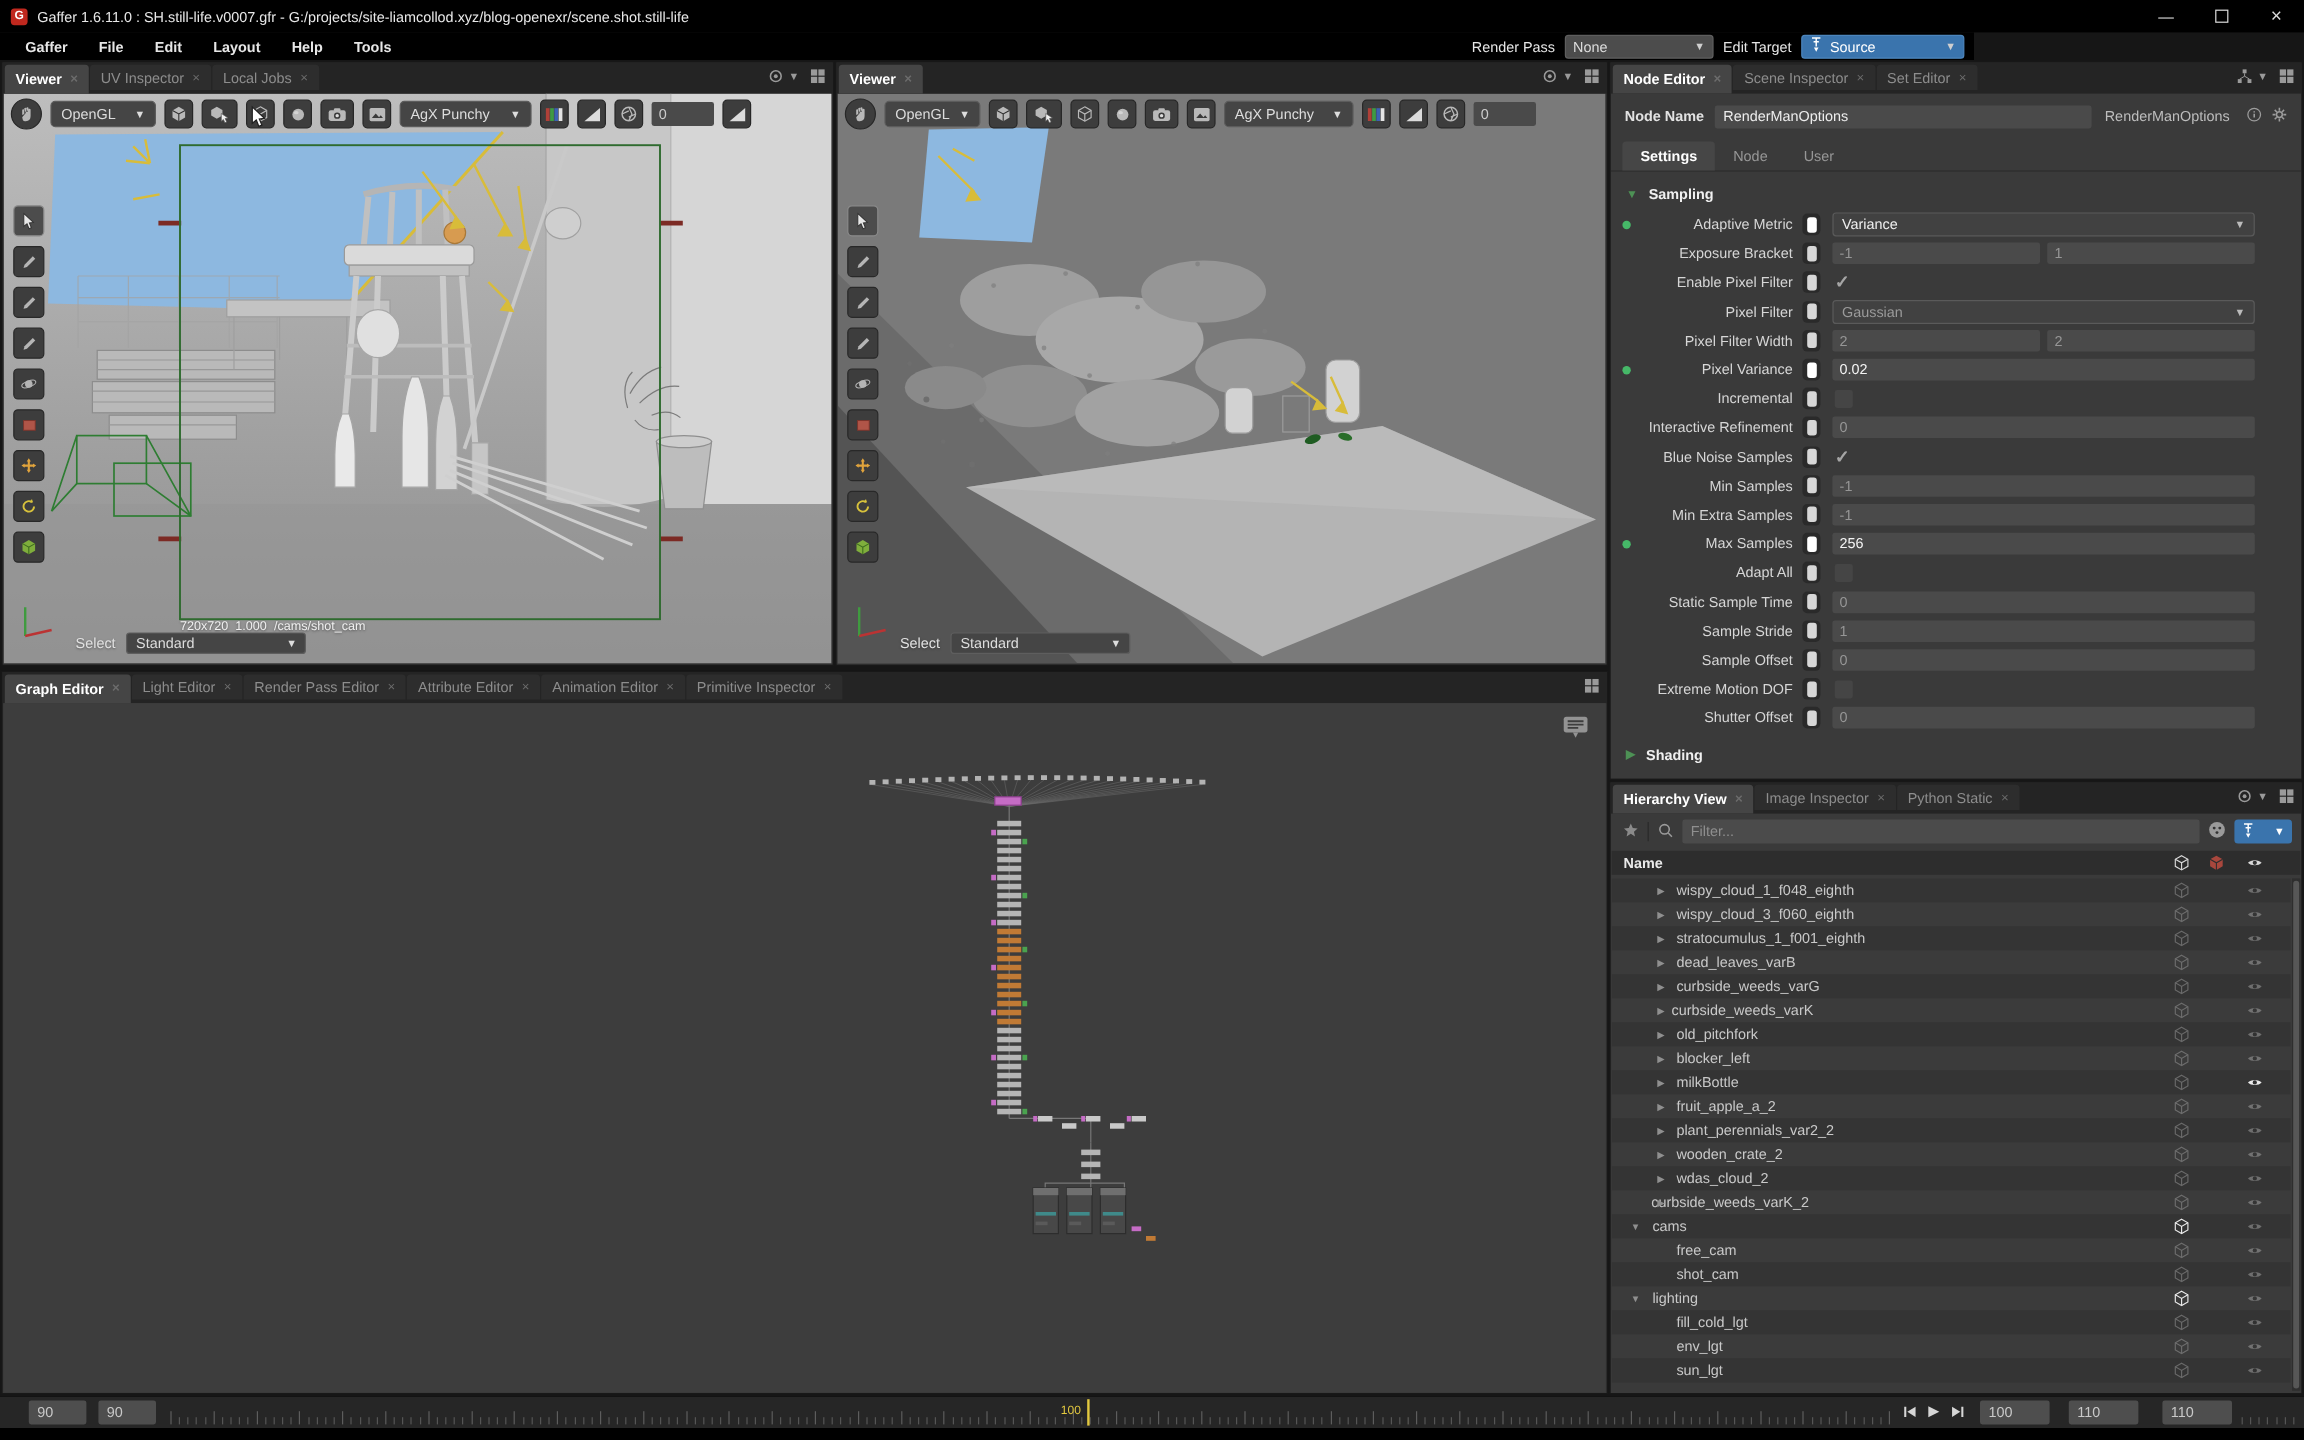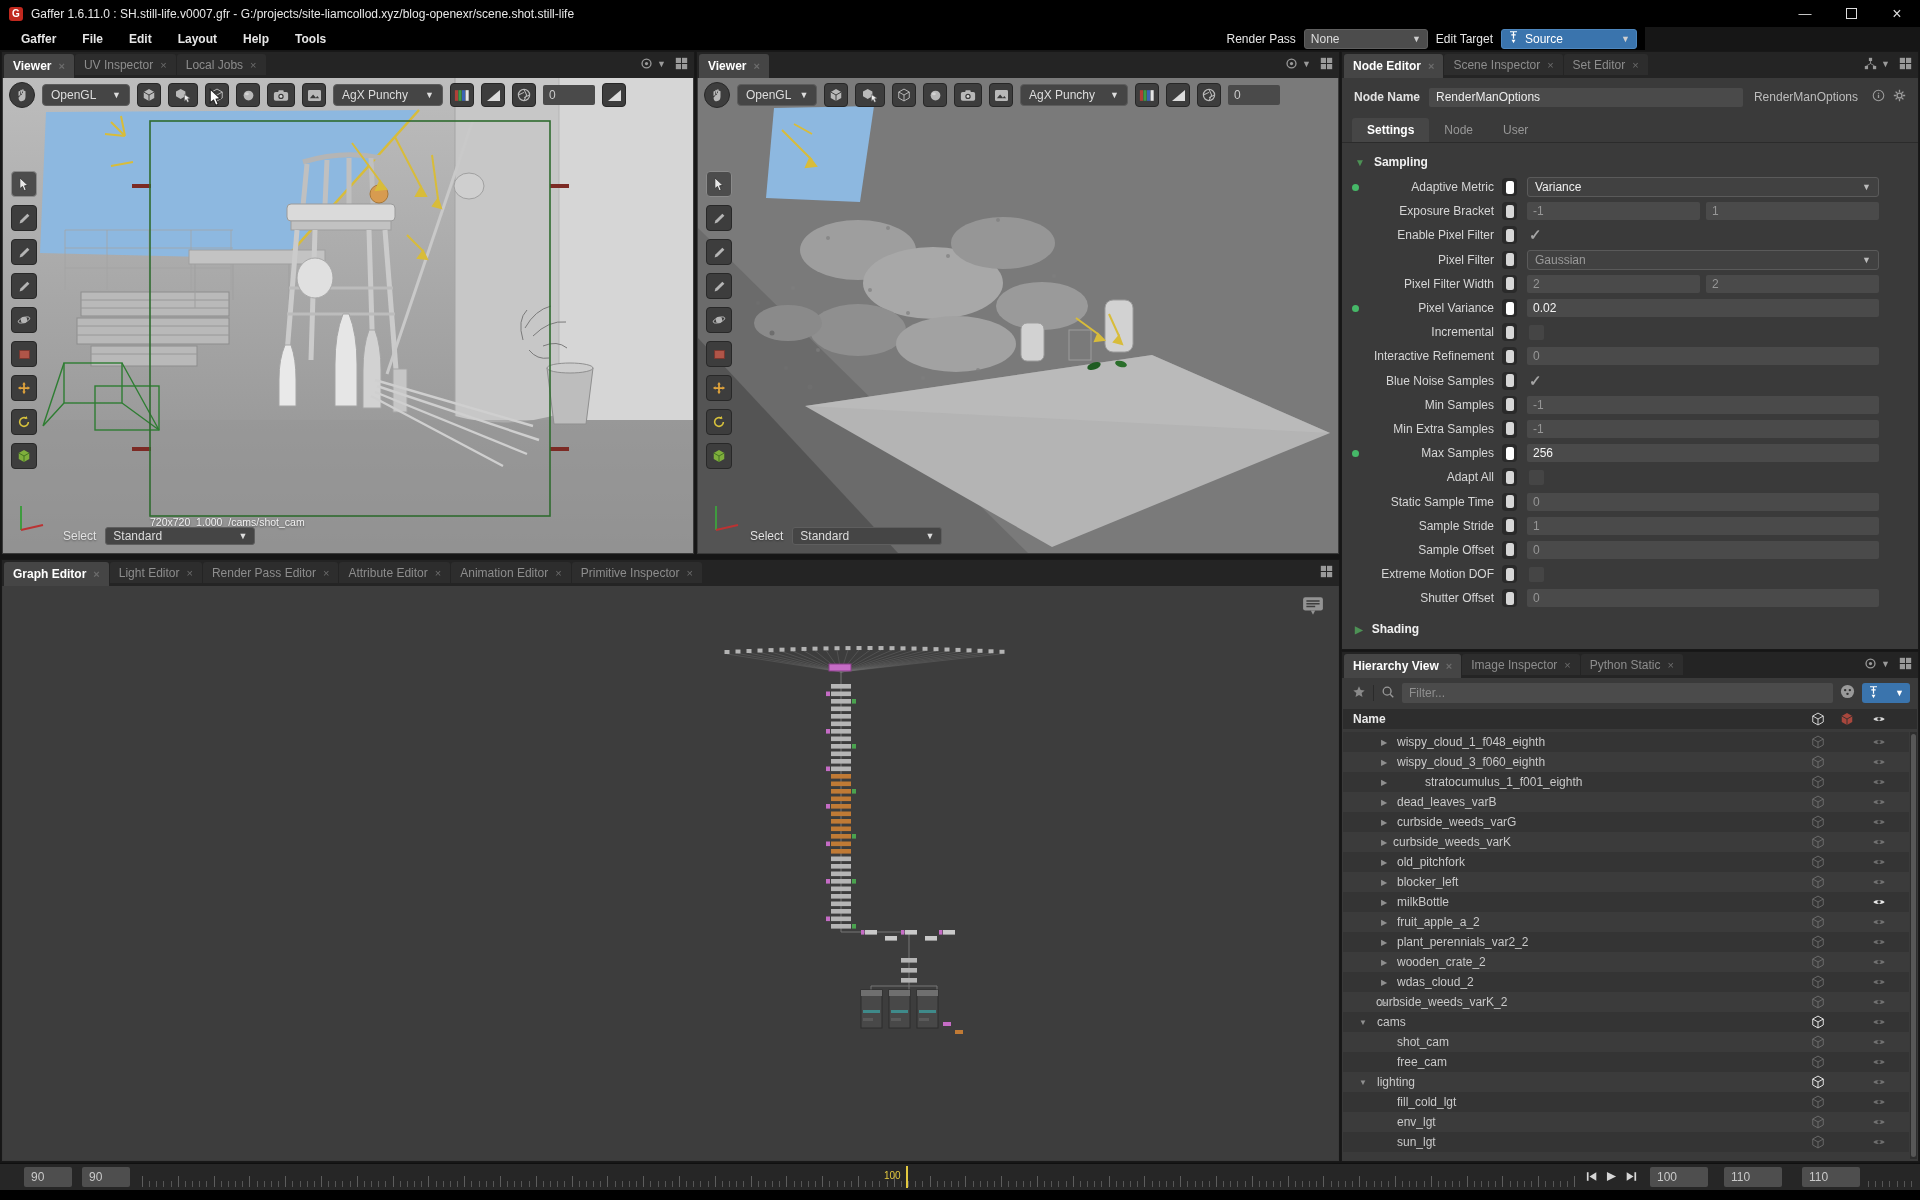--- a/index.html
+++ b/index.html
@@ -1202,21 +1202,21 @@
             <path d="M8 1.2 14 4.6v6.8L8 14.8 2 11.4V4.6Z" fill="none" stroke="currentColor" stroke-width="1.1"></path>
             <path d="M2 4.6 8 8l6-3.4M8 8v6.8" fill="none" stroke="currentColor" stroke-width="1.1"></path>
           </svg></span>
         <span class="h-eye"><svg viewBox="0 0 16 16" width="14" height="14">
             <path d="M1.5 8C4 4.8 12 4.8 14.5 8 12 11.2 4 11.2 1.5 8Z" fill="currentColor"></path>
             <circle cx="8" cy="8" r="2" fill="#303030"></circle>
           </svg></span>
       </div>
       <div class="h-row">
         <span class="h-tri" style="left: 38px;">▶</span>
-        <span style="margin-left: 82px;">stratocumulus_1_f001_eighth</span>
+        <span style="margin-left: 54px;">stratocumulus_1_f001_eighth</span>
         <span class="h-cube"><svg viewBox="0 0 16 16" width="14" height="14">
             <path d="M8 1.2 14 4.6v6.8L8 14.8 2 11.4V4.6Z" fill="none" stroke="currentColor" stroke-width="1.1"></path>
             <path d="M2 4.6 8 8l6-3.4M8 8v6.8" fill="none" stroke="currentColor" stroke-width="1.1"></path>
           </svg></span>
         <span class="h-eye"><svg viewBox="0 0 16 16" width="14" height="14">
             <path d="M1.5 8C4 4.8 12 4.8 14.5 8 12 11.2 4 11.2 1.5 8Z" fill="currentColor"></path>
             <circle cx="8" cy="8" r="2" fill="#303030"></circle>
           </svg></span>
       </div>
       <div class="h-row">
@@ -1357,32 +1357,32 @@
         <span class="h-cube bright-ico"><svg viewBox="0 0 16 16" width="14" height="14">
             <path d="M8 1.2 14 4.6v6.8L8 14.8 2 11.4V4.6Z" fill="none" stroke="currentColor" stroke-width="1.1"></path>
             <path d="M2 4.6 8 8l6-3.4M8 8v6.8" fill="none" stroke="currentColor" stroke-width="1.1"></path>
           </svg></span>
         <span class="h-eye"><svg viewBox="0 0 16 16" width="14" height="14">
             <path d="M1.5 8C4 4.8 12 4.8 14.5 8 12 11.2 4 11.2 1.5 8Z" fill="currentColor"></path>
             <circle cx="8" cy="8" r="2" fill="#303030"></circle>
           </svg></span>
       </div>
       <div class="h-row">
+        <span style="margin-left: 54px;">free_cam</span>
+        <span class="h-cube"><svg viewBox="0 0 16 16" width="14" height="14">
+            <path d="M8 1.2 14 4.6v6.8L8 14.8 2 11.4V4.6Z" fill="none" stroke="currentColor" stroke-width="1.1"></path>
+            <path d="M2 4.6 8 8l6-3.4M8 8v6.8" fill="none" stroke="currentColor" stroke-width="1.1"></path>
+          </svg></span>
+        <span class="h-eye"><svg viewBox="0 0 16 16" width="14" height="14">
+            <path d="M1.5 8C4 4.8 12 4.8 14.5 8 12 11.2 4 11.2 1.5 8Z" fill="currentColor"></path>
+            <circle cx="8" cy="8" r="2" fill="#303030"></circle>
+          </svg></span>
+      </div>
+      <div class="h-row">
         <span style="margin-left: 54px;">shot_cam</span>
-        <span class="h-cube"><svg viewBox="0 0 16 16" width="14" height="14">
-            <path d="M8 1.2 14 4.6v6.8L8 14.8 2 11.4V4.6Z" fill="none" stroke="currentColor" stroke-width="1.1"></path>
-            <path d="M2 4.6 8 8l6-3.4M8 8v6.8" fill="none" stroke="currentColor" stroke-width="1.1"></path>
-          </svg></span>
-        <span class="h-eye"><svg viewBox="0 0 16 16" width="14" height="14">
-            <path d="M1.5 8C4 4.8 12 4.8 14.5 8 12 11.2 4 11.2 1.5 8Z" fill="currentColor"></path>
-            <circle cx="8" cy="8" r="2" fill="#303030"></circle>
-          </svg></span>
-      </div>
-      <div class="h-row">
-        <span style="margin-left: 54px;">free_cam</span>
         <span class="h-cube"><svg viewBox="0 0 16 16" width="14" height="14">
             <path d="M8 1.2 14 4.6v6.8L8 14.8 2 11.4V4.6Z" fill="none" stroke="currentColor" stroke-width="1.1"></path>
             <path d="M2 4.6 8 8l6-3.4M8 8v6.8" fill="none" stroke="currentColor" stroke-width="1.1"></path>
           </svg></span>
         <span class="h-eye"><svg viewBox="0 0 16 16" width="14" height="14">
             <path d="M1.5 8C4 4.8 12 4.8 14.5 8 12 11.2 4 11.2 1.5 8Z" fill="currentColor"></path>
             <circle cx="8" cy="8" r="2" fill="#303030"></circle>
           </svg></span>
       </div>
       <div class="h-row">

